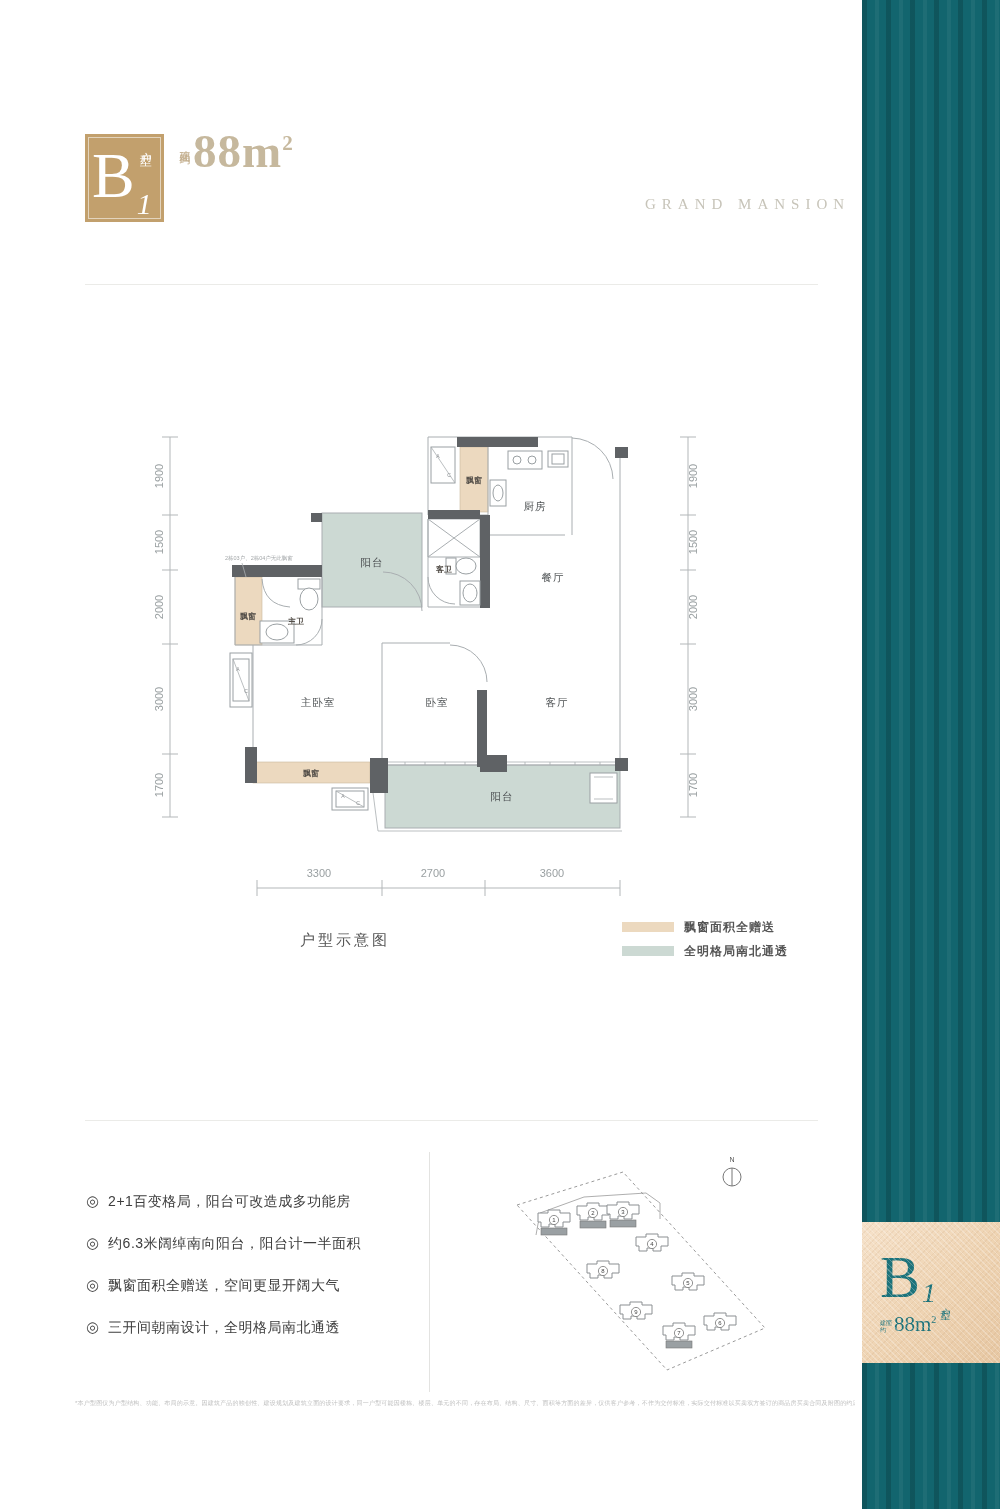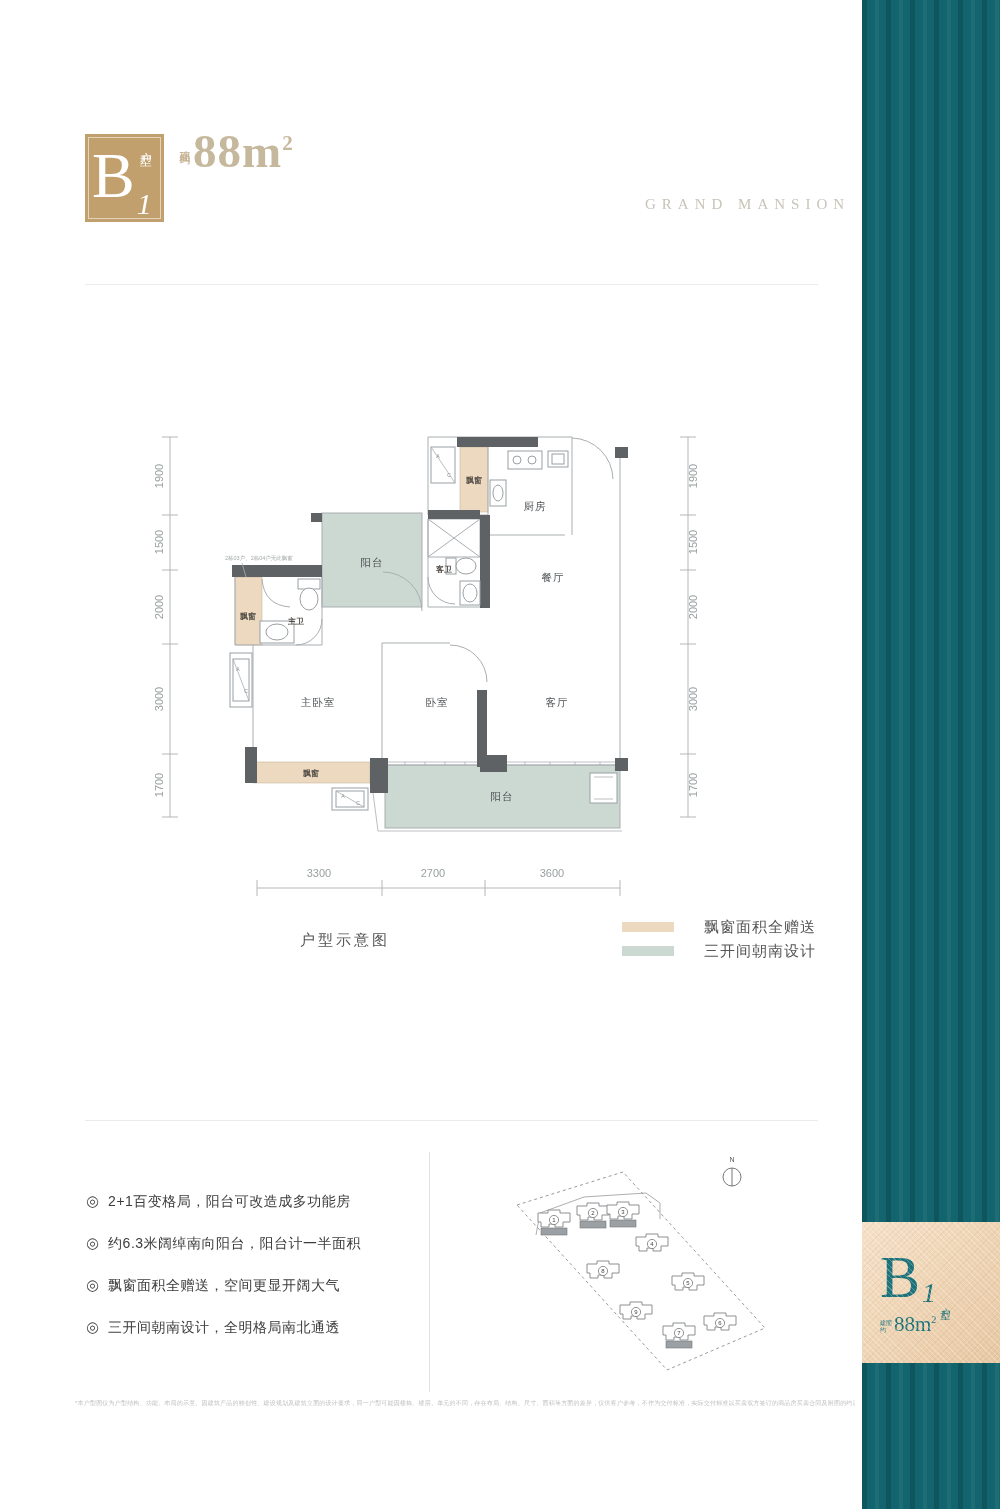--- a/index.html
+++ b/index.html
@@ -52,21 +52,21 @@
   .plan text { font-family:"Liberation Sans", sans-serif; }
   .plan .rlabel { font-size:10.5px; fill:#4e5254; text-anchor:middle; letter-spacing:1px; }
   .plan .blabel { font-size:8px; font-weight:bold; fill:#55504a; text-anchor:middle; }
   .plan .dlabel { font-size:11px; fill:#9aa0a2; text-anchor:middle; }
   .plan .nlabel { font-size:5.5px; fill:#a3a7a9; }
   .plan .aclabel { font-size:5px; fill:#8b8f92; text-anchor:middle; }
 
   .caption { left:300px; top:931px; width:240px; text-align:left; font-size:15px; letter-spacing:3px; color:#555; }
   .legend { left:622px; top:921px; }
   .legend-row { display:flex; align-items:center; height:12px; margin-bottom:12px; }
-  .legend-label { font-size:15px; color:#555; margin-left:30px; letter-spacing:1px; }
+  .legend-label { font-size:12px; color:#555; margin-left:10px; letter-spacing:1px;font-weight:bold; }
 
   
   .features { left:86px; top:1192px; width:340px; }
   .feature-row { display:flex; align-items:flex-start; margin-bottom:24px; }
   .feature-bullet { font-size:15px; color:#4a4a4a; margin-right:9px; line-height:18px; }
   .feature-text { font-size:14px; color:#3d3d3d; letter-spacing:0.5px; line-height:18px;text-align:right; }
 
   
   .siteplan { left:480px; top:1145px; }
   .siteplan .bnd { fill:none; stroke:#9a9a9a; stroke-width:1; stroke-dasharray:3,3; }
@@ -241,21 +241,21 @@
     <div class="legend-row">
       <svg width="52" height="10">
           <rect x="0" y="0" width="52" height="10" fill="#ecd9bf"></rect>
         </svg>
       <span class="legend-label">飘窗面积全赠送</span>
     </div>
     <div class="legend-row">
       <svg width="52" height="10">
           <rect x="0" y="0" width="52" height="10" fill="#ccd9d3"></rect>
         </svg>
-      <span class="legend-label">三开间朝南设计</span>
+      <span class="legend-label">全明格局南北通透</span>
     </div>
   </div>
 
   <div class="abs hr2"></div>
   <div class="abs vr1"></div>
 
   <div class="abs features">
     <div class="feature-row">
       <span class="feature-bullet">◎</span>
       <span class="feature-text">2+1百变格局，阳台可改造成多功能房</span>

